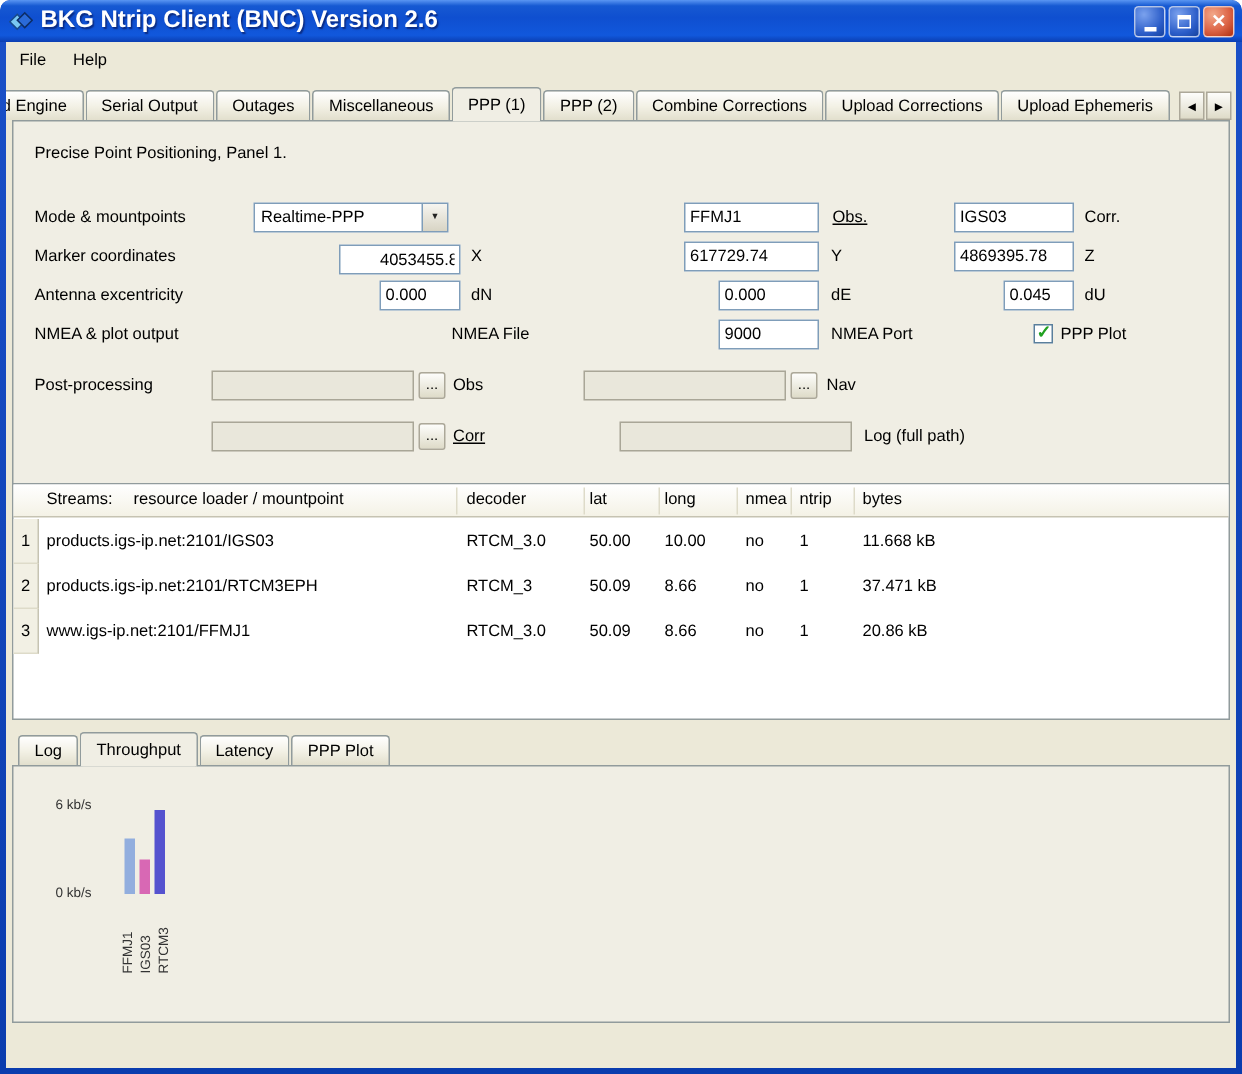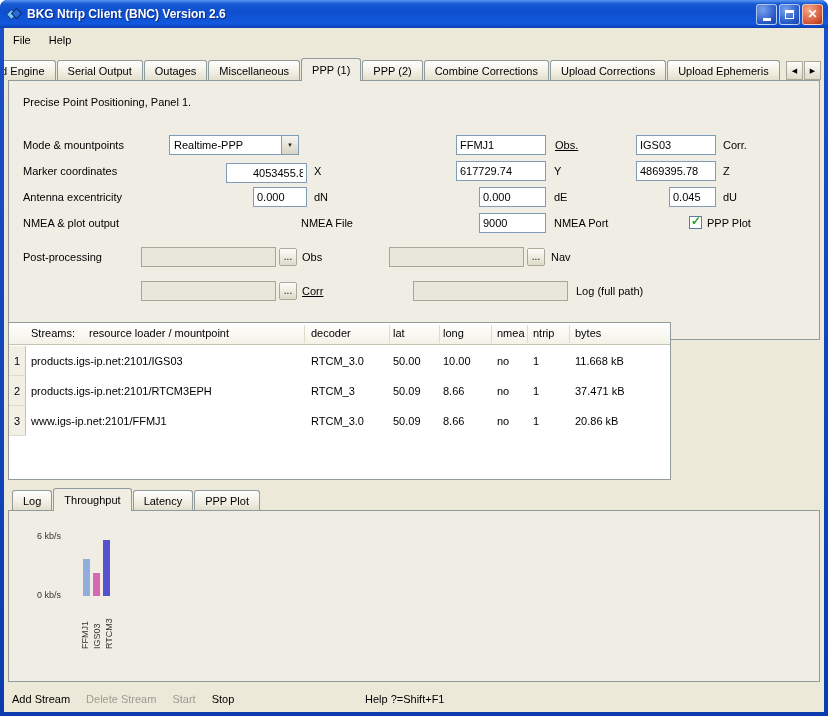--- a/index.html
+++ b/index.html
@@ -7,21 +7,21 @@
   body { font-family:"Liberation Sans", sans-serif; font-size:11px; color:#000; }
 
   .window { position:relative; width:828px; height:716px;
     background:linear-gradient(#1a50c8,#0a3cae); border-radius:7px 7px 0 0; overflow:hidden; }
 
   
   .titlebar { position:absolute; top:0; left:0; right:0; height:28px;
     border-radius:7px 7px 0 0; display:flex; align-items:center; padding:0 5px;
     background:linear-gradient(180deg,#5a96f2 0%,#1659d2 14%,#0f4fd0 42%,#1158dc 84%,#0b3eb2 100%); }
   .app-icon { width:18px; height:18px; margin-right:4px; display:flex; align-items:center; justify-content:center; }
-  .title-text { color:#fff; font-weight:bold; font-size:12px; text-shadow:1px 1px 1px #0a2a80; flex:1; white-space:nowrap; }
+  .title-text { color:#fff; font-weight:bold; font-size:16px; text-shadow:1px 1px 1px #0a2a80; flex:1; white-space:nowrap; }
   .win-controls { display:flex; }
   .winbtn { width:21px; height:21px; margin-left:2px; border-radius:3px; border:1px solid rgba(255,255,255,.65);
     display:flex; align-items:center; justify-content:center; cursor:default; padding:0; }
   .winbtn.blue { background:radial-gradient(circle at 30% 25%, #7ba2ee, #2a5cc8 65%, #16429e); }
   .winbtn.red  { background:radial-gradient(circle at 30% 25%, #f2a889, #dd6547 55%, #b03010); }
   .glyph-min { width:8px; height:3px; background:#fff; margin-top:10px; }
   .glyph-max { width:9px; height:9px; border:1px solid #fff; border-top-width:3px; background:transparent; }
   .glyph-close { color:#fff; font-size:12px; font-weight:bold; line-height:1; }
 
   
@@ -55,21 +55,21 @@
   .combo { position:absolute; height:20px; background:#fff; border:1px solid #7f9db9; display:flex; cursor:default; }
   .combo-text { flex:1; padding:3px 4px 0; overflow:hidden; white-space:nowrap; }
   .combo-btn { width:17px; border-left:1px solid #7f9db9; background:linear-gradient(#f6f5f0,#d8d4c4);
     display:flex; align-items:center; justify-content:center; font-size:6px; color:#222; }
   .browse-btn { position:absolute; width:18px; height:18px; border:1px solid #aca899; border-radius:2px;
     background:linear-gradient(#fdfdfb,#dedbc8); font-size:10px; line-height:10px; text-align:center; padding:0; }
   .checkbox { position:absolute; width:13px; height:13px; background:#fff; border:1px solid #5a7f9c; }
   .checkbox.checked::after { content:"✓"; position:absolute; top:-3px; left:1px; color:#21a121; font-size:12px; font-weight:bold; }
 
   
-  .table { position:absolute; left:4px; top:294px; width:663px; height:158px; background:#fff; border:1px solid #919b9c; }
+  .table { position:absolute; left:4px; top:294px; width:812px; height:158px; background:#fff; border:1px solid #919b9c; }
   .thead { position:absolute; top:0; left:0; right:0; height:22px;
     background:linear-gradient(#ffffff,#f4f2e6); border-bottom:1px solid #c6c3b2; }
   .th { position:absolute; top:4px; white-space:nowrap; }
   .th-sep { position:absolute; top:2px; height:18px; width:1px; background:#dedbc9; }
   .trow { position:absolute; left:0; right:0; height:30px; }
   .rownum { position:absolute; left:0; top:0; width:17px; height:30px; background:#f2f0e4;
     border-right:1px solid #c6c3b2; border-bottom:1px solid #dedbc9; display:flex; align-items:center; justify-content:center; }
   .c { position:absolute; top:9px; white-space:nowrap; }
   .c.mount{left:22px} .c.decoder{left:302px} .c.lat{left:384px} .c.long{left:434px}
   .c.nmea{left:488px} .c.ntrip{left:524px} .c.bytes{left:566px}
@@ -250,22 +250,15 @@
       <div class="plot">
         <div class="bar" style="height: 62%; background: rgb(146, 174, 222);"></div>
         <div class="bar" style="height: 38%; background: rgb(216, 104, 180);"></div>
         <div class="bar" style="height: 93%; background: rgb(85, 82, 207);"></div>
       </div>
       <span class="xlab" style="left:71px;">FFMJ1</span>
       <span class="xlab" style="left:83px;">IGS03</span>
       <span class="xlab" style="left:95px;">RTCM3</span>
     </div>
 
-    <div class="bottombar">
-      <button class="action">Add Stream</button>
-      <button class="action disabled">Delete Stream</button>
-      <button class="action disabled">Start</button>
-      <button class="action">Stop</button>
-      <span class="help-hint">Help ?=Shift+F1</span>
-    </div>
 
   </div>
 </div>
 
 </body></html>

